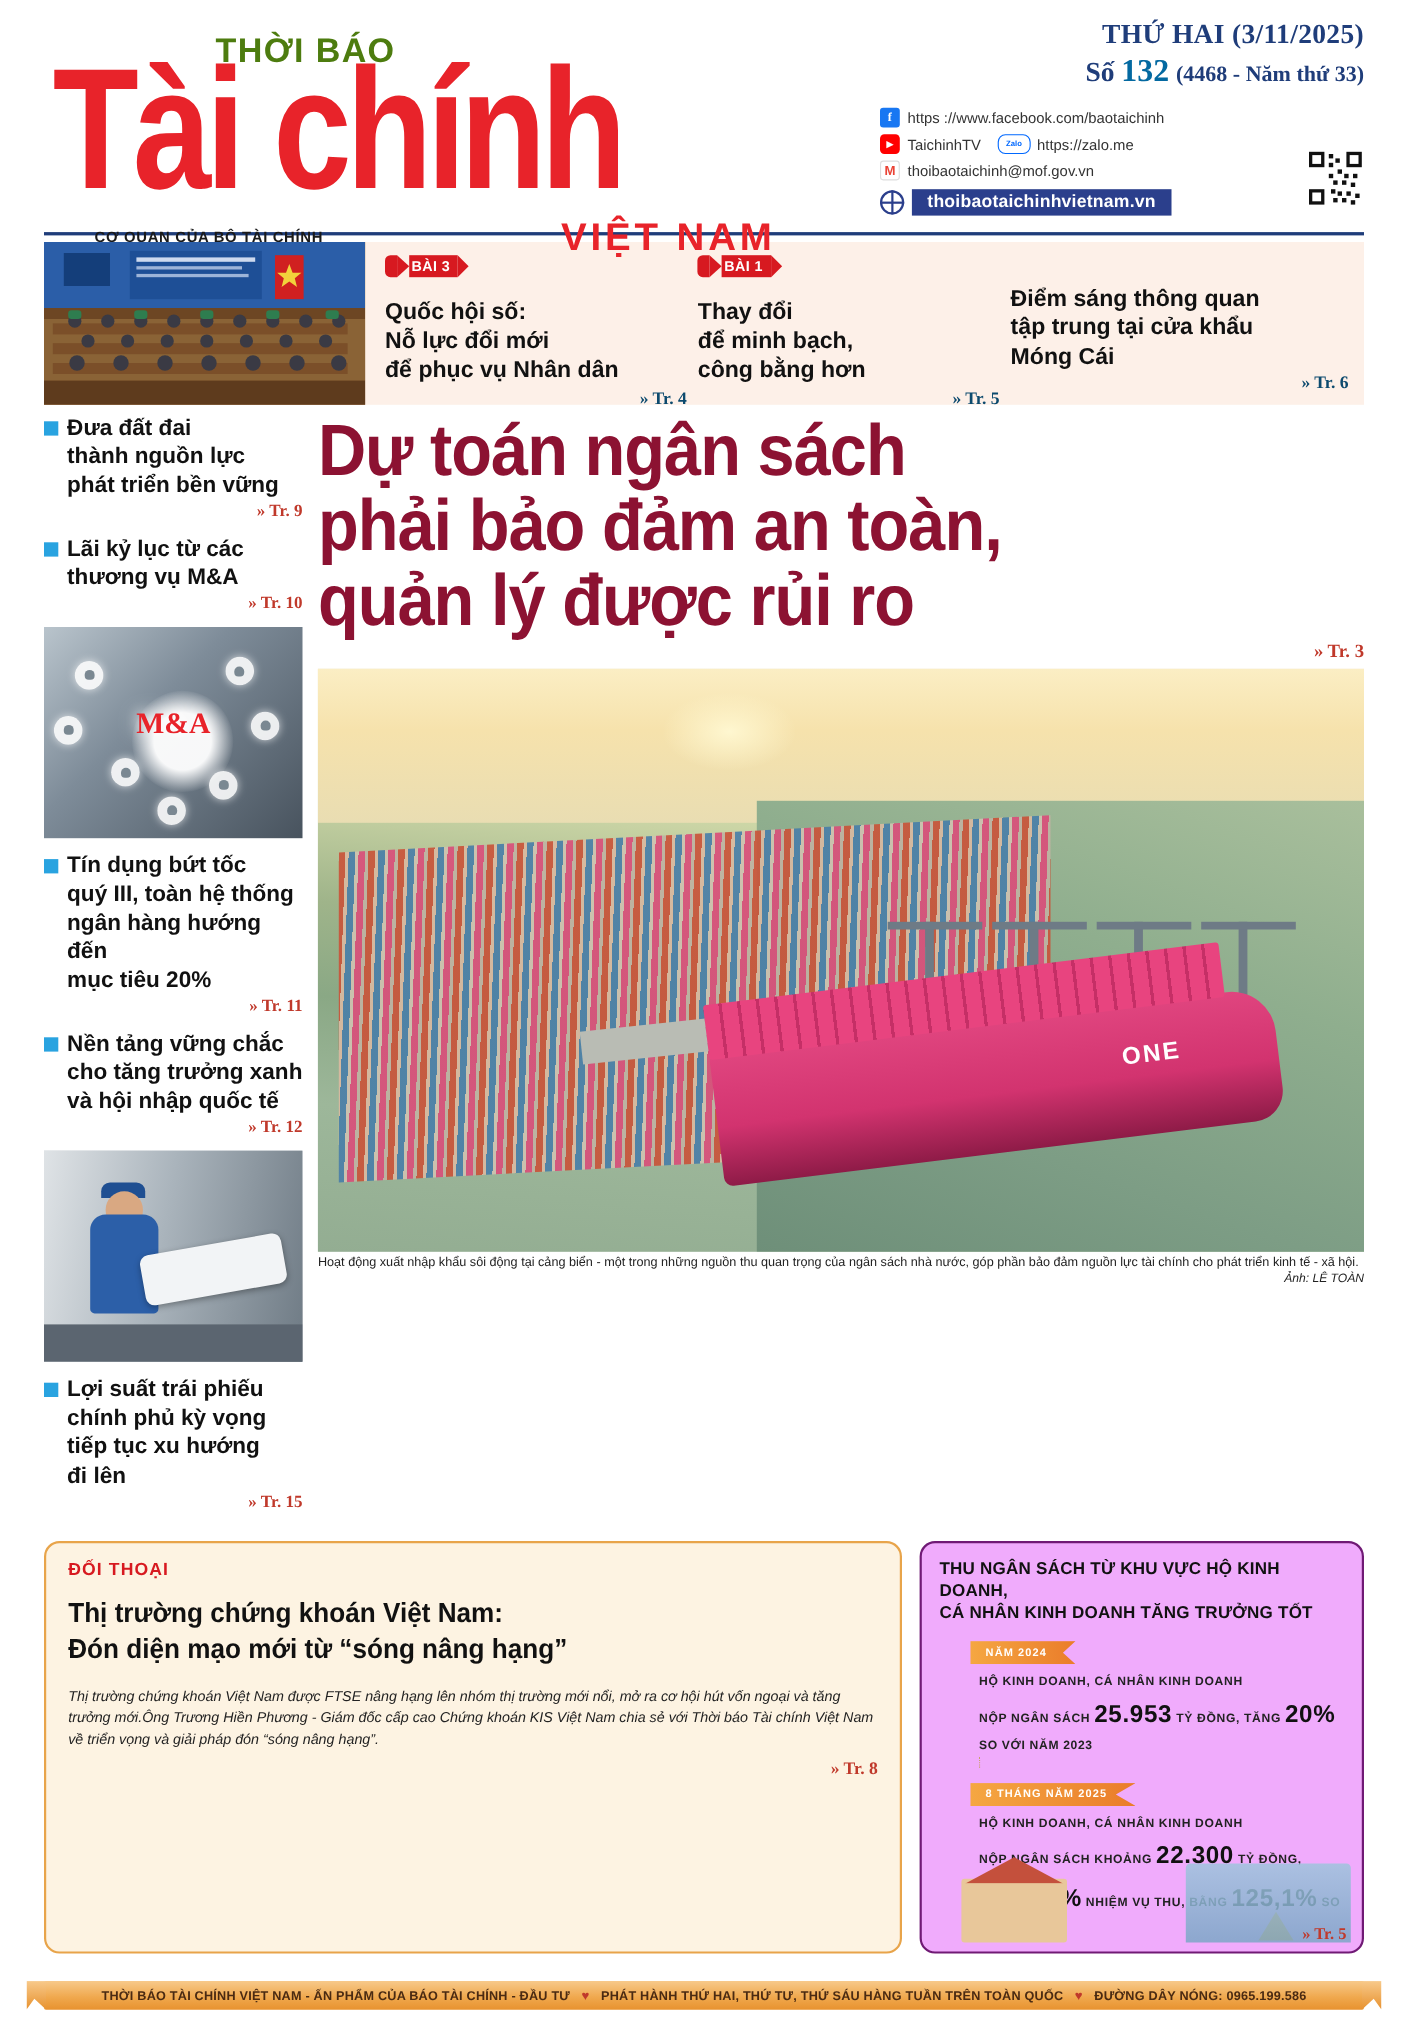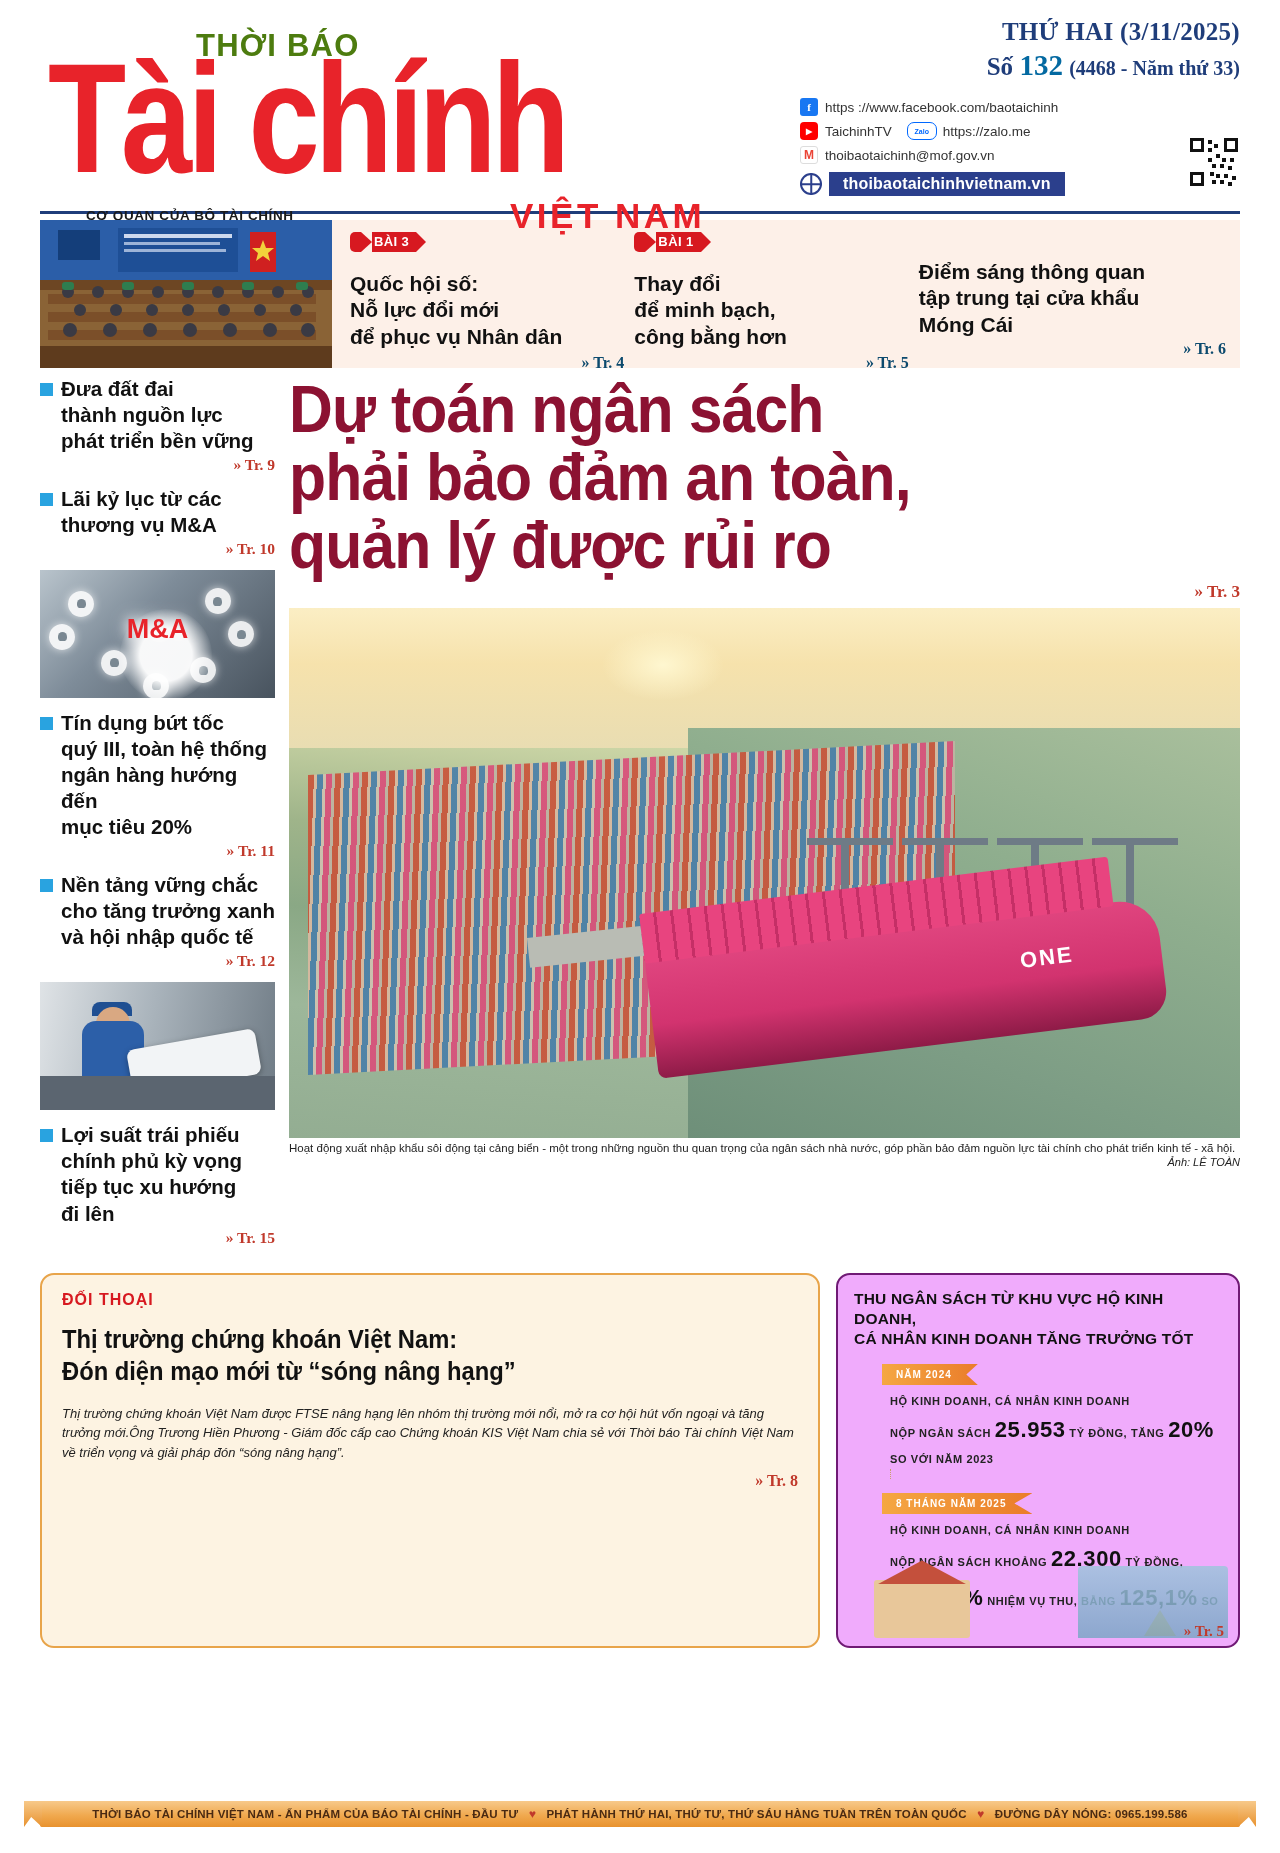--- a/index.html
+++ b/index.html
@@ -103,22 +103,22 @@
   
   .body-grid { display: flex; margin-top: 8px; gap: 14px; }
   .sidebar { width: 235px; flex: none; }
   .mainarea { flex: 1; }
 
   .side-item { display: flex; gap: 8px; margin-bottom: 2px; }
   .bullet { width: 13px; height: 13px; background: #29a3e0; flex: none; margin-top: 7px; }
   .side-title { font-size: 20.5px; font-weight: bold; color: #111; line-height: 1.27; }
   .side-ref { color: #c0392b; font-family: "Liberation Serif", serif; font-size: 15.5px;
               font-weight: bold; text-align: right; margin: 1px 0 12px 0; }
-  .side-photo { width: 100%; height: 128px; margin: 6px 0 12px 0; position: relative;
-                overflow: hidden; }
+  .side-photo { width: 100%; height: 192px; margin: 6px 0 12px 0; position: relative;
+                overflow: hidden; font-family: Liberation Serif, serif; }
   .ph-ma { background: linear-gradient(135deg,#b9c4cc 0%,#7e8c99 40%,#48535e 100%); }
   .ph-rice { background: linear-gradient(160deg,#c9cfd4 0%,#8e9aa4 50%,#5d666f 100%); }
   .ma-label { position: absolute; left: 50%; top: 46%; transform: translate(-50%,-50%);
               color: #e8232a; font-size: 27px; font-weight: bold;
               text-shadow: 0 0 12px #fff, 0 0 20px #fff; }
   .ma-dot { position: absolute; width: 26px; height: 26px; border-radius: 50%;
             background: rgba(255,255,255,.88); box-shadow: 0 0 8px rgba(255,255,255,.7);
             display:flex; align-items:center; justify-content:center; }
   .ma-dot::after { content:""; width: 9px; height: 9px; border-radius: 50% 50% 40% 40%;
                    background: #7a8892; }

